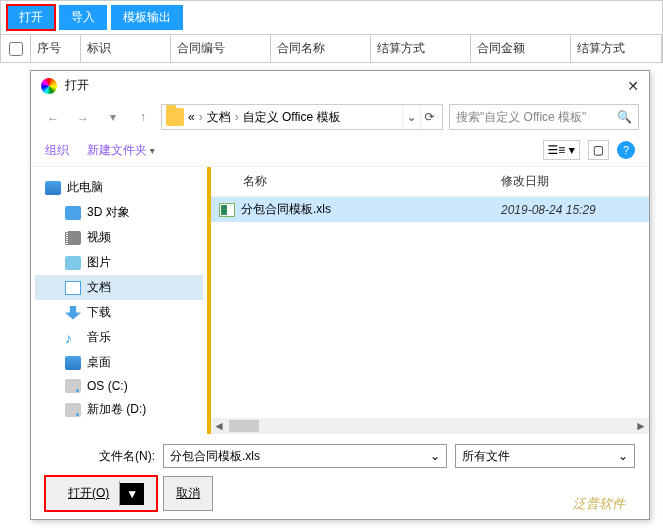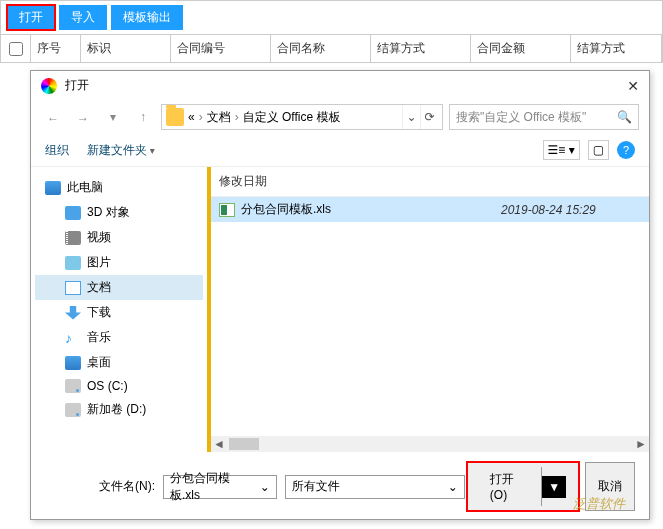--- a/index.html
+++ b/index.html
@@ -25,21 +25,21 @@
 .navrow .crumb { flex: 1; border: 1px solid #ccc; height: 26px; display: flex; align-items: center; padding: 0 4px; }
 .navrow .fold { width: 18px; height: 18px; background: #FFC94A; border-radius: 2px; position: relative; margin-right: 4px; }
 .navrow .fold::before { content:""; position:absolute; top:-3px; left:0; width:10px; height:3px; background:#FFC94A; border-radius:1px 1px 0 0;}
 .navrow .sep { margin: 0 4px; color: #888; }
 .navrow .dd { margin-left: auto; display:flex; }
 .navrow .dd span { width: 18px; height: 24px; display:flex; align-items:center; justify-content:center; color:#555; cursor:pointer; border-left:1px solid #eee;}
 .navrow .search { width: 190px; border: 1px solid #ccc; height: 26px; display: flex; align-items: center; padding: 0 6px; color: #888; justify-content: space-between; }
 
 .toolrow { display: flex; align-items: center; padding: 6px 14px; border-bottom: 1px solid #eee; gap: 18px; }
 .toolrow .left { flex: 1; display:flex; gap: 18px; }
-.toolrow .org, .toolrow .newf { color: #0c4a6e; cursor: pointer; }
+.toolrow .org, .toolrow .newf { color: #8b5cf6; cursor: pointer; }
 .toolrow .newf::after { content:" ▾"; font-size:10px; color:#666;}
 .toolrow .right { display: flex; gap: 8px; align-items: center; }
 .toolrow .view { border:1px solid #ccc; padding: 2px 4px; display:flex; align-items:center; gap:3px; cursor:pointer;}
 .toolrow .help { width:18px; height:18px; border-radius:50%; background:#1E9FFF; color:#fff; display:flex; align-items:center; justify-content:center; font-size:11px; cursor:pointer;}
 
 .mainarea { flex:1; display:flex; overflow:hidden; }
 .tree { width: 180px; border-right: 4px solid #eab308; padding: 8px 4px; overflow:auto;}
 .tree .node { display:flex; align-items:center; padding: 4px 6px; gap:6px; cursor:pointer; white-space:nowrap;}
 .tree .node.l1 { padding-left: 10px; }
 .tree .node.l2 { padding-left: 30px; }
@@ -65,27 +65,27 @@
 .fl-head .c2 { width:140px;}
 .fl-body { flex:1; overflow:auto;}
 .fl-row { display:flex; padding:4px 8px; align-items:center; cursor:pointer;}
 .fl-row.sel { background:#cce8ff;}
 .fl-row .c1 { flex:1; display:flex; align-items:center; gap:6px;}
 .fl-row .c2 { width:140px; color:#333;font-style:italic;}
 .fl-scroll { height:16px; background:#f0f0f0; display:flex; align-items:center;}
 .fl-scroll .thumb { width:30px; height:12px; background:#ccc; margin-left:2px;}
 .fl-scroll .arr { width:16px; text-align:center; color:#666;}
 
-.bottom { padding: 10px 14px 8px; display:flex; flex-direction:row; gap:2px;}
+.bottom { padding: 10px 14px 8px; display:flex; flex-direction:column; gap:8px;}
 .row1 { display:flex; align-items:center; gap:8px;}
 .row1 .lbl { width:110px; text-align:right;}
 .row1 .combo, .row1 .filter { border:1px solid #999; height:24px; display:flex; align-items:center; padding:0 6px; background:#fff;}
 .row1 .combo { flex:1; justify-content:space-between;}
 .row1 .filter { width:180px; justify-content:space-between;}
-.row2 { display:flex; justify-content:flex-end; gap:6px; position:relative;}
+.row2 { display:flex; justify-content:flex-start; gap:6px; position:relative;text-decoration:underline;}
 .row2 .btn { border:1px solid #999; padding:4px 12px; background:#efefef; cursor:pointer; display:flex; align-items:center;}
 .row2 .openbtn { display:flex; outline:2px solid red; outline-offset:-1px;}
 .row2 .openbtn .main { padding:4px 10px; border-right:1px solid #999;}
 .row2 .openbtn .drop { padding:4px 6px; background:#000; color:#fff;}
 .watermark { position:absolute; right:10px; bottom:-2px; font-size:13px; color:#c0a030; font-style:italic; pointer-events:none; opacity:.85;}
 </style>
 </head>
 <body>
 
 <div class="toolbar">
@@ -189,20 +189,21 @@
       <div class="node l2">
           <span class="ico ico-drive"></span>
           <span>新加卷 (D:)</span>
         </div>
       <div style="height:10px"></div>
       <div class="node l1"></div>
     </div>
 
     <div class="filelist">
       <div class="fl-head">
+        <div class="c1">名称</div>
         <div class="c2">修改日期</div>
       </div>
       <div class="fl-body">
         <div class="fl-row sel">
           <div class="c1">
               <span class="ico ico-xls"></span>
               <span>分包合同模板.xls</span>
             </div>
           <div class="c2">2019-08-24 15:29</div>
         </div>

